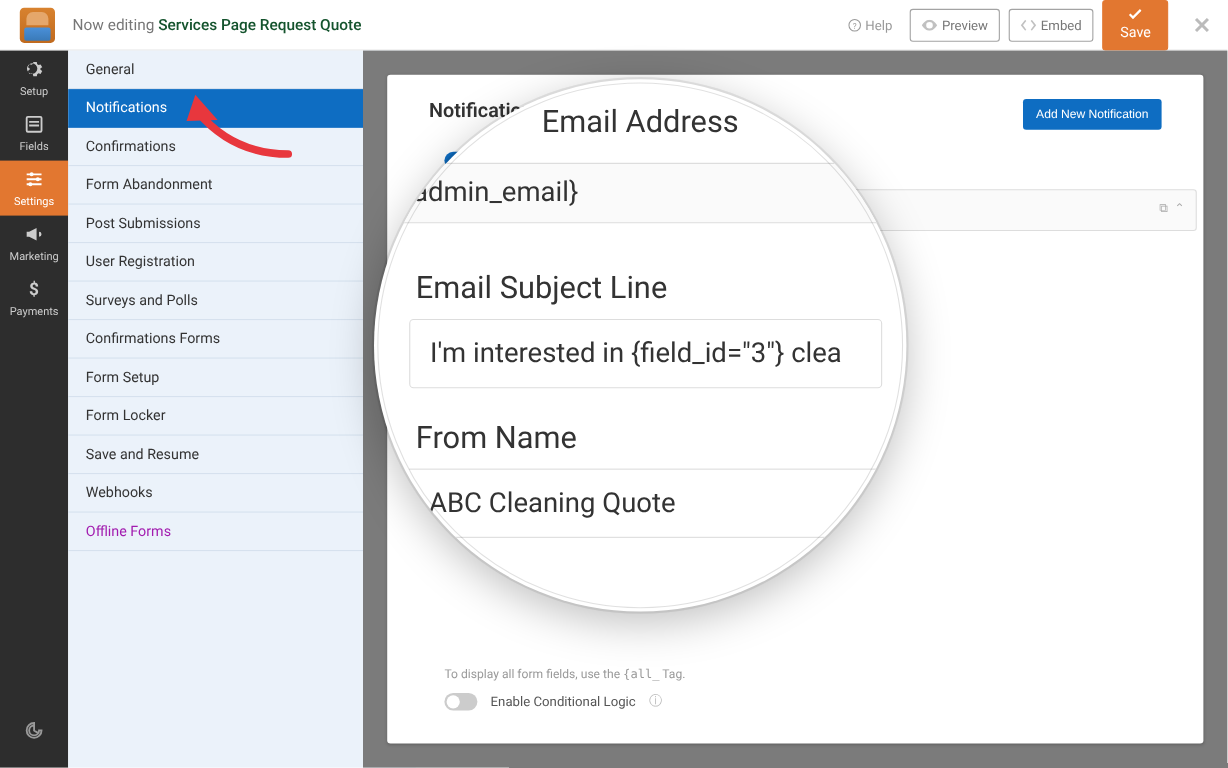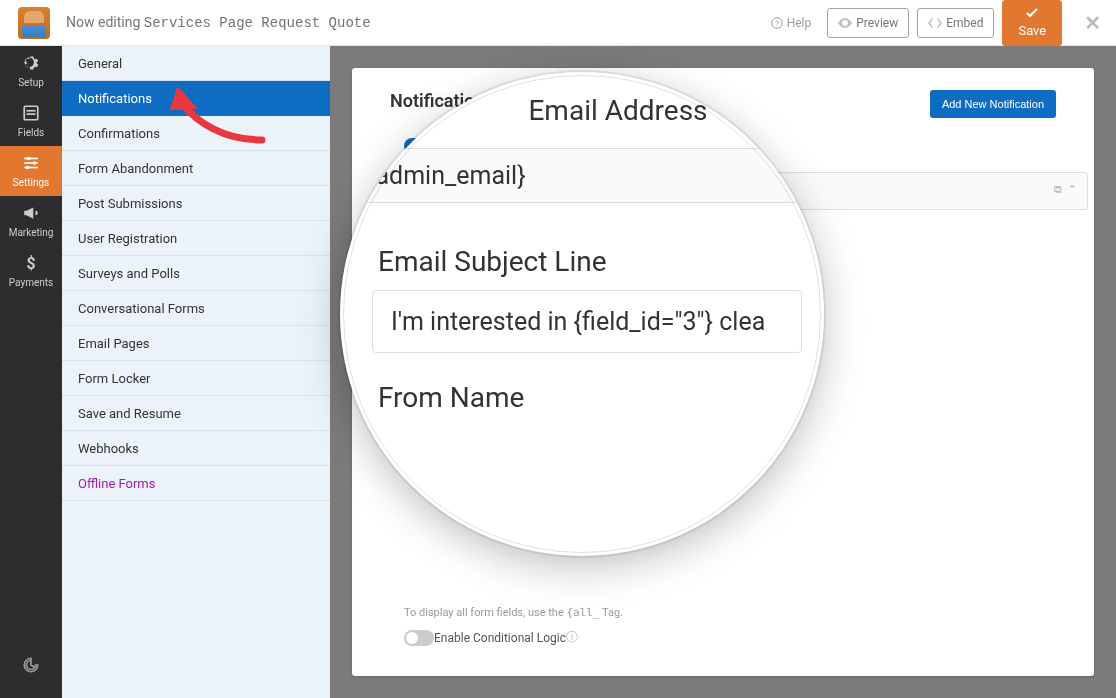--- a/index.html
+++ b/index.html
@@ -4,21 +4,21 @@
 <style>
 * { box-sizing: border-box; margin: 0; padding: 0; }
 body { font-family: -apple-system, BlinkMacSystemFont, "Segoe UI", Roboto, Arial, sans-serif; font-size: 13px; color: #444; background: #fff; width: 1116px; height: 698px; overflow: hidden; position: relative; }
 
 
 .topbar { height: 46px; background: #fff; border-bottom: 1px solid #e5e5e5; display: flex; align-items: center; padding: 0 15px 0 18px; }
 .logo { width: 32px; height: 32px; background: linear-gradient(180deg,#d8822f,#c06a1e); border-radius: 4px; position: relative; margin-right: 16px; }
 .logo::before { content: ""; position: absolute; top: 18px; left: 4px; width: 24px; height: 12px; background: linear-gradient(180deg,#4a90d9,#3a7ab8); border-radius: 2px; }
 .logo::after { content: ""; position: absolute; top: 4px; left: 6px; width: 20px; height: 12px; background: #e5a76b; border-radius: 6px 6px 0 0; }
 .editing { color: #777; font-size: 14px; }
-.editing .form-name { color: #737373; font-weight: 500; font-family: Liberation Mono, monospace; }
+.editing .form-name { color: #14532d; font-weight: 500; }
 .topbar-right { margin-left: auto; display: flex; align-items: center; gap: 8px; }
 .tb-btn { display: flex; align-items: center; gap: 4px; padding: 7px 10px; border: 1px solid #a3a3a3; border-radius: 3px; background: #fff; color: #777; font-size: 12px; cursor: pointer; }
 .tb-btn .ic { opacity: 0.6; }
 .tb-link { display: flex; align-items: center; gap: 4px; color: #999; font-size: 12px; cursor: pointer; padding: 0 8px; }
 .save-btn { background: #e27730; border: 1px solid #e27730; color: #fff; padding: 7px 15px; border-radius: 3px; font-size: 13px; display: flex; align-items: center; gap: 5px; cursor: pointer; flex-direction: column; }
 .close-x { margin-left: 14px; color: #bbb; font-size: 20px; font-weight: bold; cursor: pointer; }
 
 
 .leftnav { position: absolute; top: 46px; left: 0; width: 62px; height: 652px; background: #2d2d2d; }
 .leftnav .nitem { height: 50px; display: flex; flex-direction: column; align-items: center; justify-content: center; color: #ccc; font-size: 10px; gap: 3px; cursor: pointer; }
@@ -46,30 +46,30 @@
 .toggle::after { content: ""; position: absolute; width: 12px; height: 12px; background: #fff; border-radius: 50%; top: 2px; right: 2px; }
 .toggle-off { background: #ccc; }
 .toggle-off::after { right: auto; left: 2px; }
 
 .field-input { width: 684px; border: 1px solid #ddd; border-radius: 3px; padding: 10px 12px; font-size: 14px; background: #fafafa; margin-left: 14px; position: relative; }
 .field-input .inner { color: #555; }
 .field-icons { position: absolute; right: 10px; top: 10px; display: flex; gap: 6px; color: #aaa; font-size: 11px; }
 
 .bottom-hints { position: absolute; bottom: 30px; left: 52px; font-size: 11px; color: #999; }
 .bottom-hints .mono { font-family: monospace; }
-.cond-row { display: flex; align-items: center; gap: 0; margin-top: 10px; font-size: 12px; color: #555; }
+.cond-row { display: flex; align-items: center; gap: 12px; margin-top: 10px; font-size: 12px; color: #555; }
 
 
 .arrow-annotation { position: absolute; top: 72px; left: 162px; z-index: 20; pointer-events: none; }
 
 
 .magnifier { position: absolute; top: 72px; left: 340px; width: 484px; height: 484px; border-radius: 50%; background: #fff; box-shadow: 0 0 0 2px rgba(0,0,0,0.08), 0 10px 40px rgba(0,0,0,0.25); z-index: 30; overflow: hidden; padding: 30px 24px 24px 38px; }
 .magnifier::after { content: ""; position: absolute; inset: 3px; border: 1px solid rgba(0,0,0,0.12); border-radius: 50%; pointer-events: none; }
 .mag-label { font-size: 28px; color: #333; font-weight: 400; margin-bottom: 12px; }
-.mag-label.top { position: absolute; top: 22px; left: 50%; transform: translateX(-50%); white-space: nowrap; margin-left: 36px; }
+.mag-label.top { position: absolute; top: 22px; left: 50%; transform: translateX(-50%); white-space: nowrap; }
 .mag-input { border: 1px solid #ddd; border-radius: 4px; padding: 16px 18px; font-size: 25px; color: #333; white-space: nowrap; overflow: hidden; width: 430px; margin-left: -6px; position: relative; }
 .mag-input.admin { border: 1px solid #ddd; background: #fafafa; border-radius: 3px; padding: 12px 18px; width: 470px; margin-left: -30px; }
 .mag-icons { position: absolute; right: -28px; top: 18px; font-size: 14px; color: #aaa; display: flex; gap: 6px; }
 .mag-lbl3 { margin-top: 42px; }
 .mag-lbl4 { margin-top: 28px; }
 .mag-input.from { border: none; border-top: 1px solid #ddd; border-bottom: 1px solid #ddd; border-radius: 0; padding: 16px 18px; margin-top: 6px; }
 
 .ic { display: inline-flex; }
 </style>
 </head>
@@ -189,25 +189,25 @@
     </div>
   <div class="sitem">
       <span>User Registration</span>
       <span class="chev">›</span>
     </div>
   <div class="sitem">
       <span>Surveys and Polls</span>
       <span class="chev">›</span>
     </div>
   <div class="sitem">
-      <span>Conversational Forms</span>
-      <span class="chev">›</span>
-    </div>
-  <div class="sitem">
-      <span>Email Pages</span>
+      <span>Confirmations Forms</span>
+      <span class="chev">›</span>
+    </div>
+  <div class="sitem">
+      <span>Form Setup</span>
       <span class="chev">›</span>
     </div>
   <div class="sitem">
       <span>Form Locker</span>
       <span class="chev">›</span>
     </div>
   <div class="sitem">
       <span>Save and Resume</span>
       <span class="chev">›</span>
     </div>
@@ -270,13 +270,16 @@
 
     </div>
   </div>
 
   <div class="mag-label mag-lbl3">Email Subject Line</div>
   <div class="mag-input">
     <span>I'm interested in {field_id="3"} clea</span>
   </div>
 
   <div class="mag-label mag-lbl4">From Name</div>
+  <div class="mag-input from">
+    <span>ABC Cleaning Quote</span>
+  </div>
 </div>
 
 </body></html>

